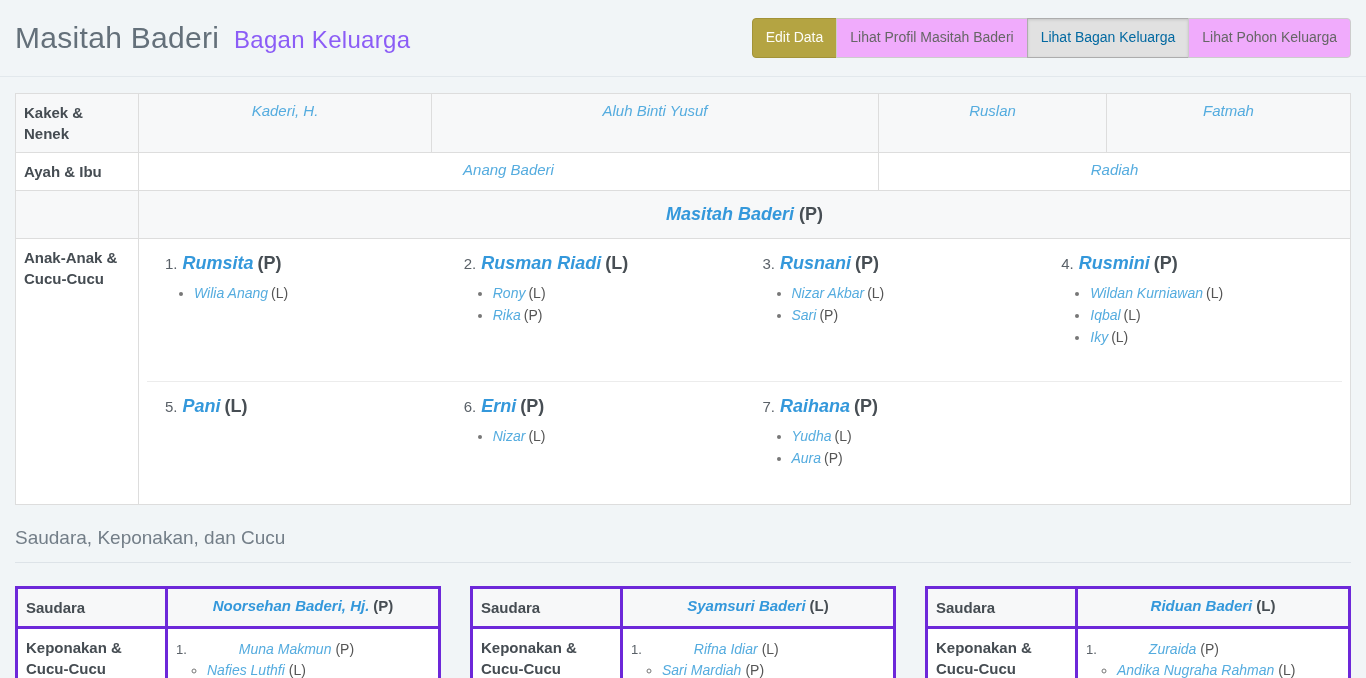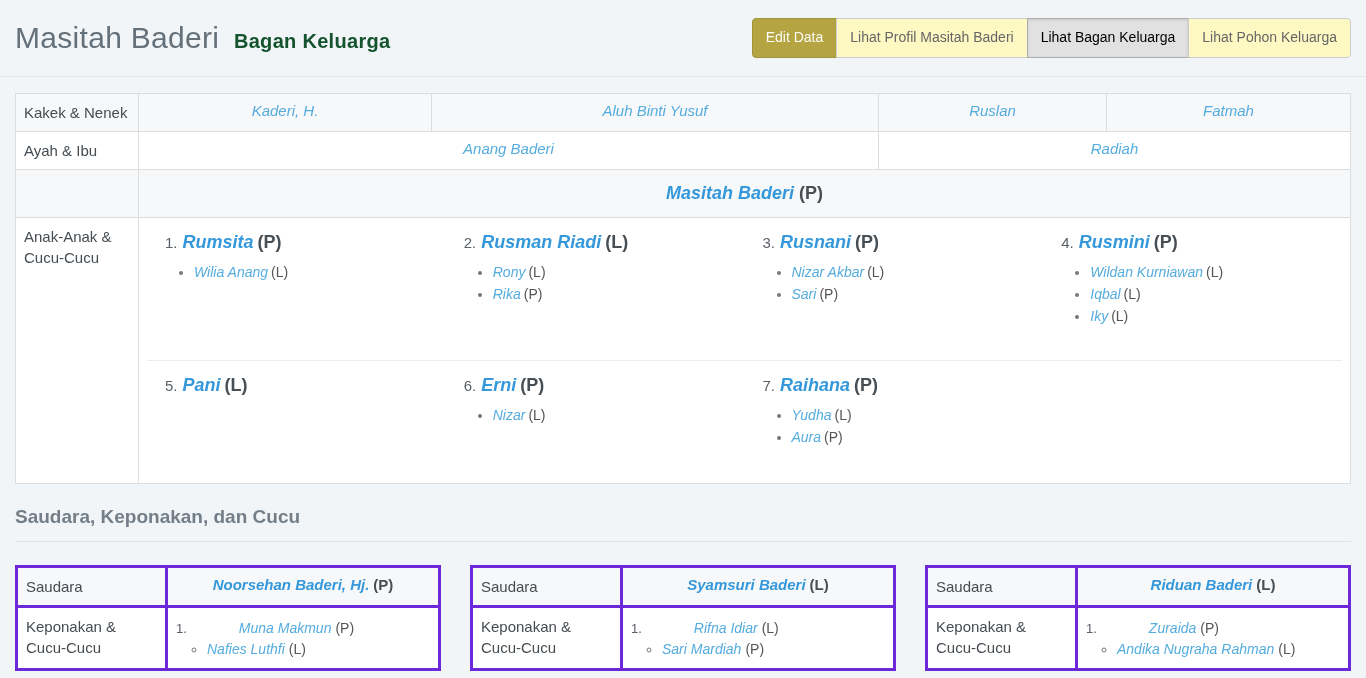--- a/index.html
+++ b/index.html
@@ -15,59 +15,59 @@
   
   .page-header {
     height: 77px;
     padding: 0 15px;
     border-bottom: 1px solid #e2e8ec;
     display: flex;
     align-items: center;
     justify-content: space-between;
   }
   .page-title { font-size: 30px; font-weight: 400; color: #64707a; letter-spacing: .3px; }
-  .page-title small { font-size: 20px; color: #14532d; font-weight: 700; margin-left: 6px; }
+  .page-title small { font-size: 24px; color: #8b5cf6; font-weight: 400; margin-left: 6px; }
 
   .btn-group { display: inline-flex; }
   .btn {
     font-family: inherit;
     font-size: 14px;
     color: #666;
-    background: #fef9c3;
+    background: #f0abfc;
     border: 1px solid #ccc;
     padding: 9px 13px;
     margin-left: -1px;
     cursor: pointer;
     white-space: nowrap;
     line-height: 1.4;
   }
   .btn:first-child { border-radius: 4px 0 0 4px; margin-left: 6px; }
   .btn:last-child { border-radius: 0 4px 4px 0; }
   .btn-olive { background: #b4a442; border-color: #a29338; color: #fdfdf6; }
-  .btn-active { background: #e1e1e1; border-color: #adadad; color: #000000; box-shadow: inset 0 1px 3px rgba(0,0,0,.12); }
+  .btn-active { background: #e1e1e1; border-color: #adadad; color: #0369a1; box-shadow: inset 0 1px 3px rgba(0,0,0,.12); }
 
   
   .container { padding: 0 15px; }
 
   
   table.family {
     width: 100%;
     border-collapse: collapse;
     table-layout: fixed;
     background: #fff;
     margin-top: 16px;
     font-size: 15px;
   }
   table.family td {
     border: 1px solid #dddddd;
     padding: 8px;
     vertical-align: top;
   }
   tr.striped td { background: #f7f8f9; }
-  td.rowlabel { font-weight: normal; color: #454c52; line-height: 21px; }
+  td.rowlabel { font-weight: bold; color: #454c52; line-height: 21px; }
   td.cell-center { text-align: center; vertical-align: middle; }
   a.plink { color: #55acdf; }
   .gen { color: #555; margin-left: 4px; }
 
   .self-cell { padding: 13px 0 !important; text-align: center; }
   .self-name { font-size: 18px; font-weight: bold; color: #3498db; }
   .self-gen { font-size: 18px; font-weight: bold; color: #474e54; margin-left: 5px; }
 
   
   td.children-cell { padding: 0 !important; }
@@ -81,21 +81,21 @@
   .child-gen { color: #474e54; font-weight: 600; margin-left: 4px; }
   ul.kids { margin: 4px 0 0 30px; padding-left: 17px; list-style: disc; color: #777; }
   ul.kids li { line-height: 22px; font-size: 14px; }
   ul.kids a { color: #55acdf; }
   ul.kids .gen { margin-left: 3px; }
 
   
   .section-title {
     margin-top: 22px;
     font-size: 19px;
-    font-weight: 700;
+    font-weight: 400;
     color: #737e88;
     padding-bottom: 13px;
     border-bottom: 1px solid #dde3e8;
   }
   .cards { display: flex; gap: 29px; margin-top: 23px; }
   table.card {
     flex: 1;
     border-collapse: collapse;
     table-layout: fixed;
     background: #fff;

